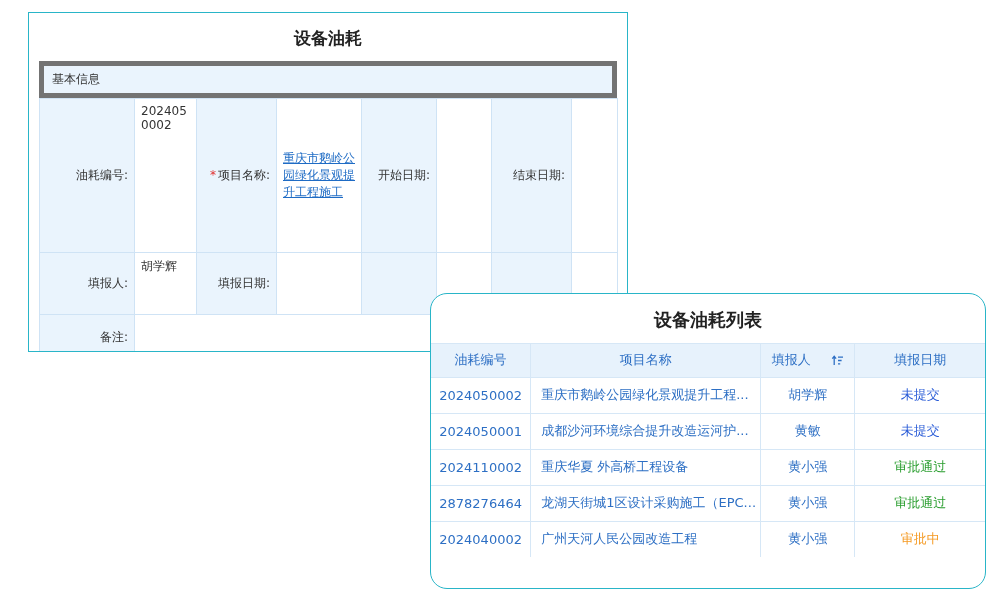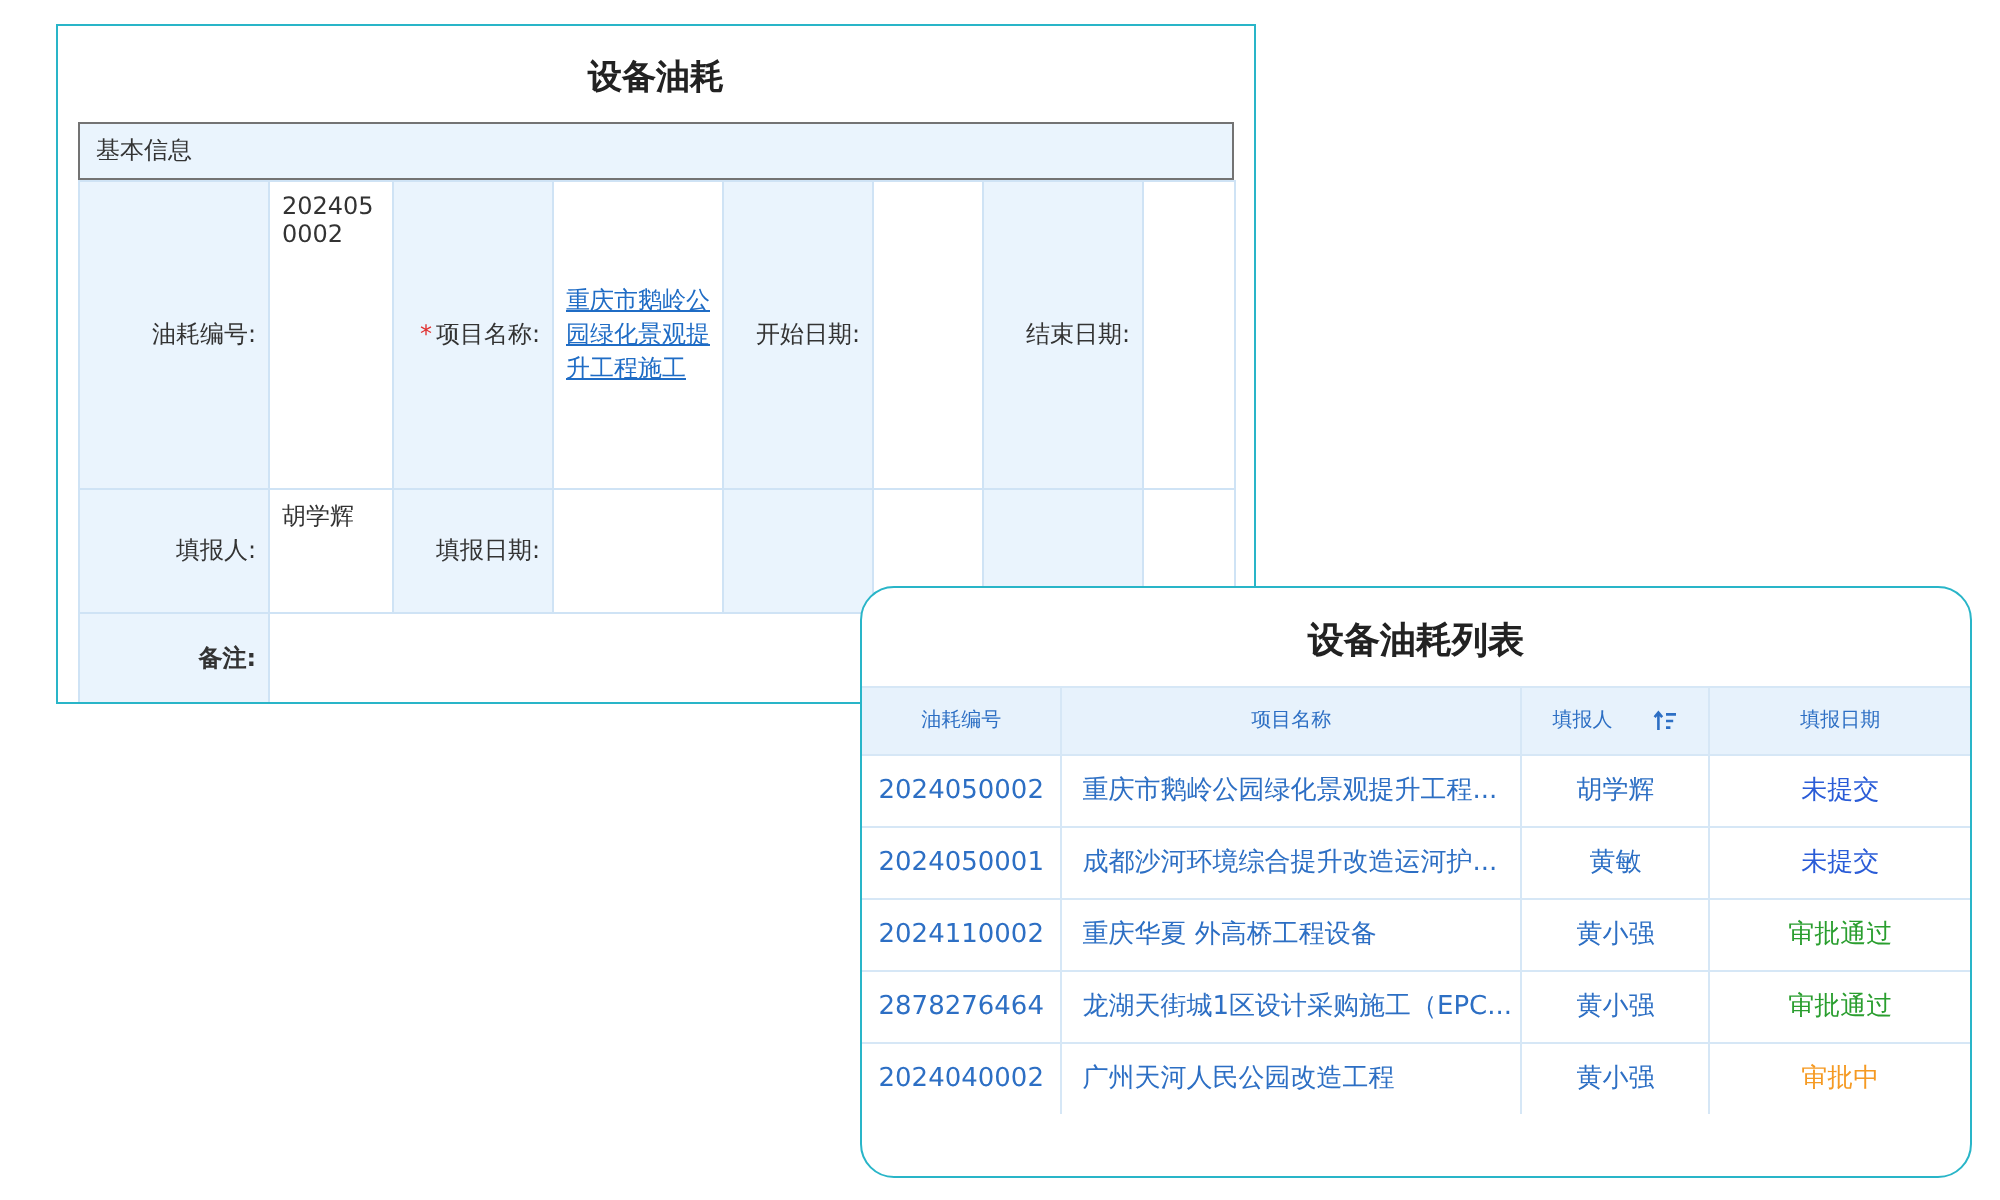--- a/index.html
+++ b/index.html
@@ -7,38 +7,38 @@
     font-family:"DejaVu Sans","Liberation Sans",sans-serif; }
   .stage { position:relative; width:1000px; height:600px; overflow:hidden; background:#fff; }
 
   .panel { position:absolute; background:#fff; border:1px solid #29b5c8; }
   .panel-form { left:28px; top:12px; width:600px; height:340px; z-index:1; overflow:hidden; }
   .panel-list { left:430px; top:293px; width:556px; height:296px; z-index:2; overflow:hidden;border-radius:17px; }
 
   .panel-title { text-align:center; font-weight:bold; font-size:17px; color:#222; padding:14px 0 11px; }
 
   
-  .section-bar { margin:0 10px; border:1px solid #737373; background:#eaf4fd;
+  .section-bar { margin:0 10px; border:5px solid #737373; background:#eaf4fd;
     font-size:12px; color:#333; padding:5px 8px; }
   .form-table { margin:0 10px; width:578px; border-collapse:collapse; table-layout:fixed; }
   .form-table td { border:1px solid #cfe3f5; font-size:12px; color:#333; }
   .form-table tr.r1 { height:154px; }
   .form-table tr.r2 { height:62px; }
-  .form-table tr.r3 { height:46px;font-weight:bold; }
+  .form-table tr.r3 { height:46px; }
   td.lbl { background:#eaf4fd; text-align:right; vertical-align:middle; padding:3px 6px 3px 2px; }
   td.val { background:#ffffff; vertical-align:top; padding:5px 6px; word-break:break-all; }
   td.val.mid { vertical-align:middle; }
   .req { color:#e03131; margin-right:2px; }
   a.form-link { color:#1f6cc5; text-decoration:underline; cursor:pointer; word-break:break-all; }
 
   
   .list-title { border-bottom:1px solid #d6e7f6; font-size:18px; }
   .list-table { width:100%; border-collapse:collapse; table-layout:fixed; border-style:hidden; }
   .list-table th, .list-table td { border:1px solid #d6e7f6; }
-  .list-table th { background:#e7f2fc; color:#2d6fc4; font-weight:normal; font-size:10px;
+  .list-table th { background:#e7f2fc; color:#2d6fc4; font-weight:normal; font-size:13px;
     height:33px; text-align:center; }
   .list-table td { height:36px; font-size:13px; text-align:center; background:#fff; }
   .list-table td.cell-project { text-align:left; padding-left:10px; overflow:hidden; white-space:nowrap; }
   .cell-no a, .cell-project a { color:#2d6fc4; text-decoration:none; cursor:pointer; }
   .cell-filler { color:#2d6fc4; }
   .status-pending   { color:#2a5cd7; }
   .status-passed    { color:#2a9e2f; }
   .status-reviewing { color:#f59a23; }
   .th-flex { display:inline-flex; align-items:center; gap:20px;justify-content:flex-end; }
   .sort-icon { display:inline-block; width:13px; height:13px; vertical-align:middle; }

